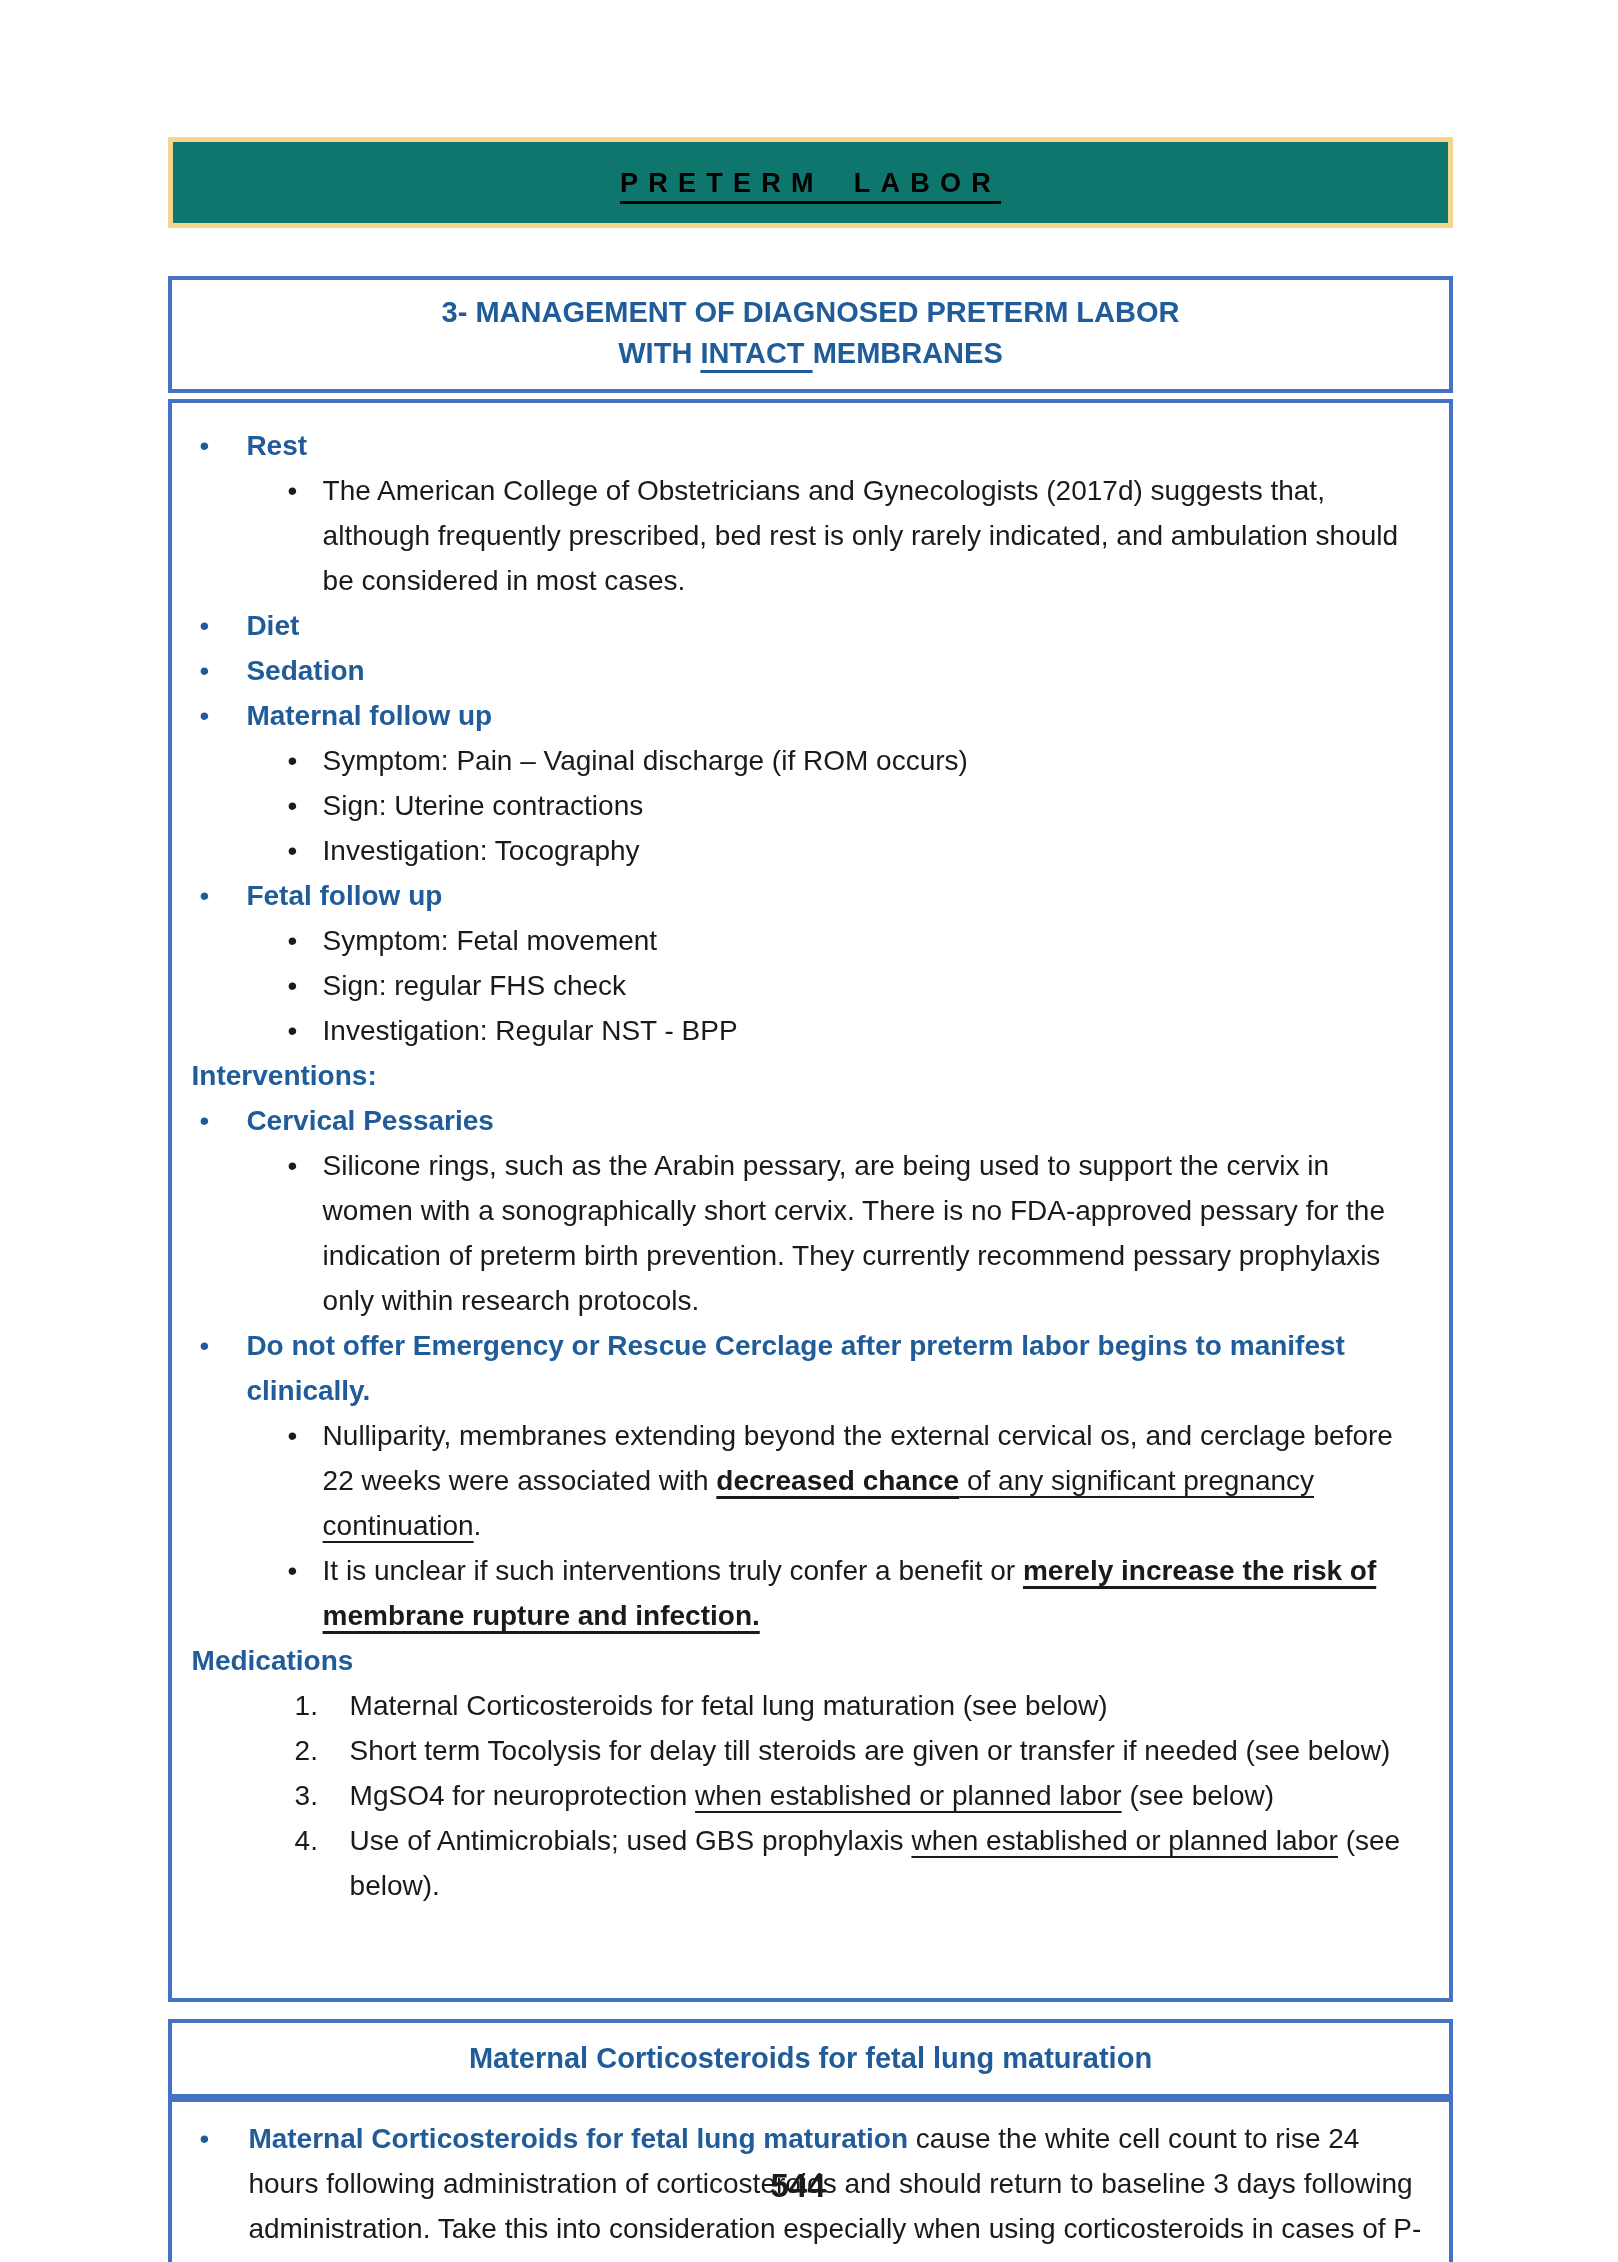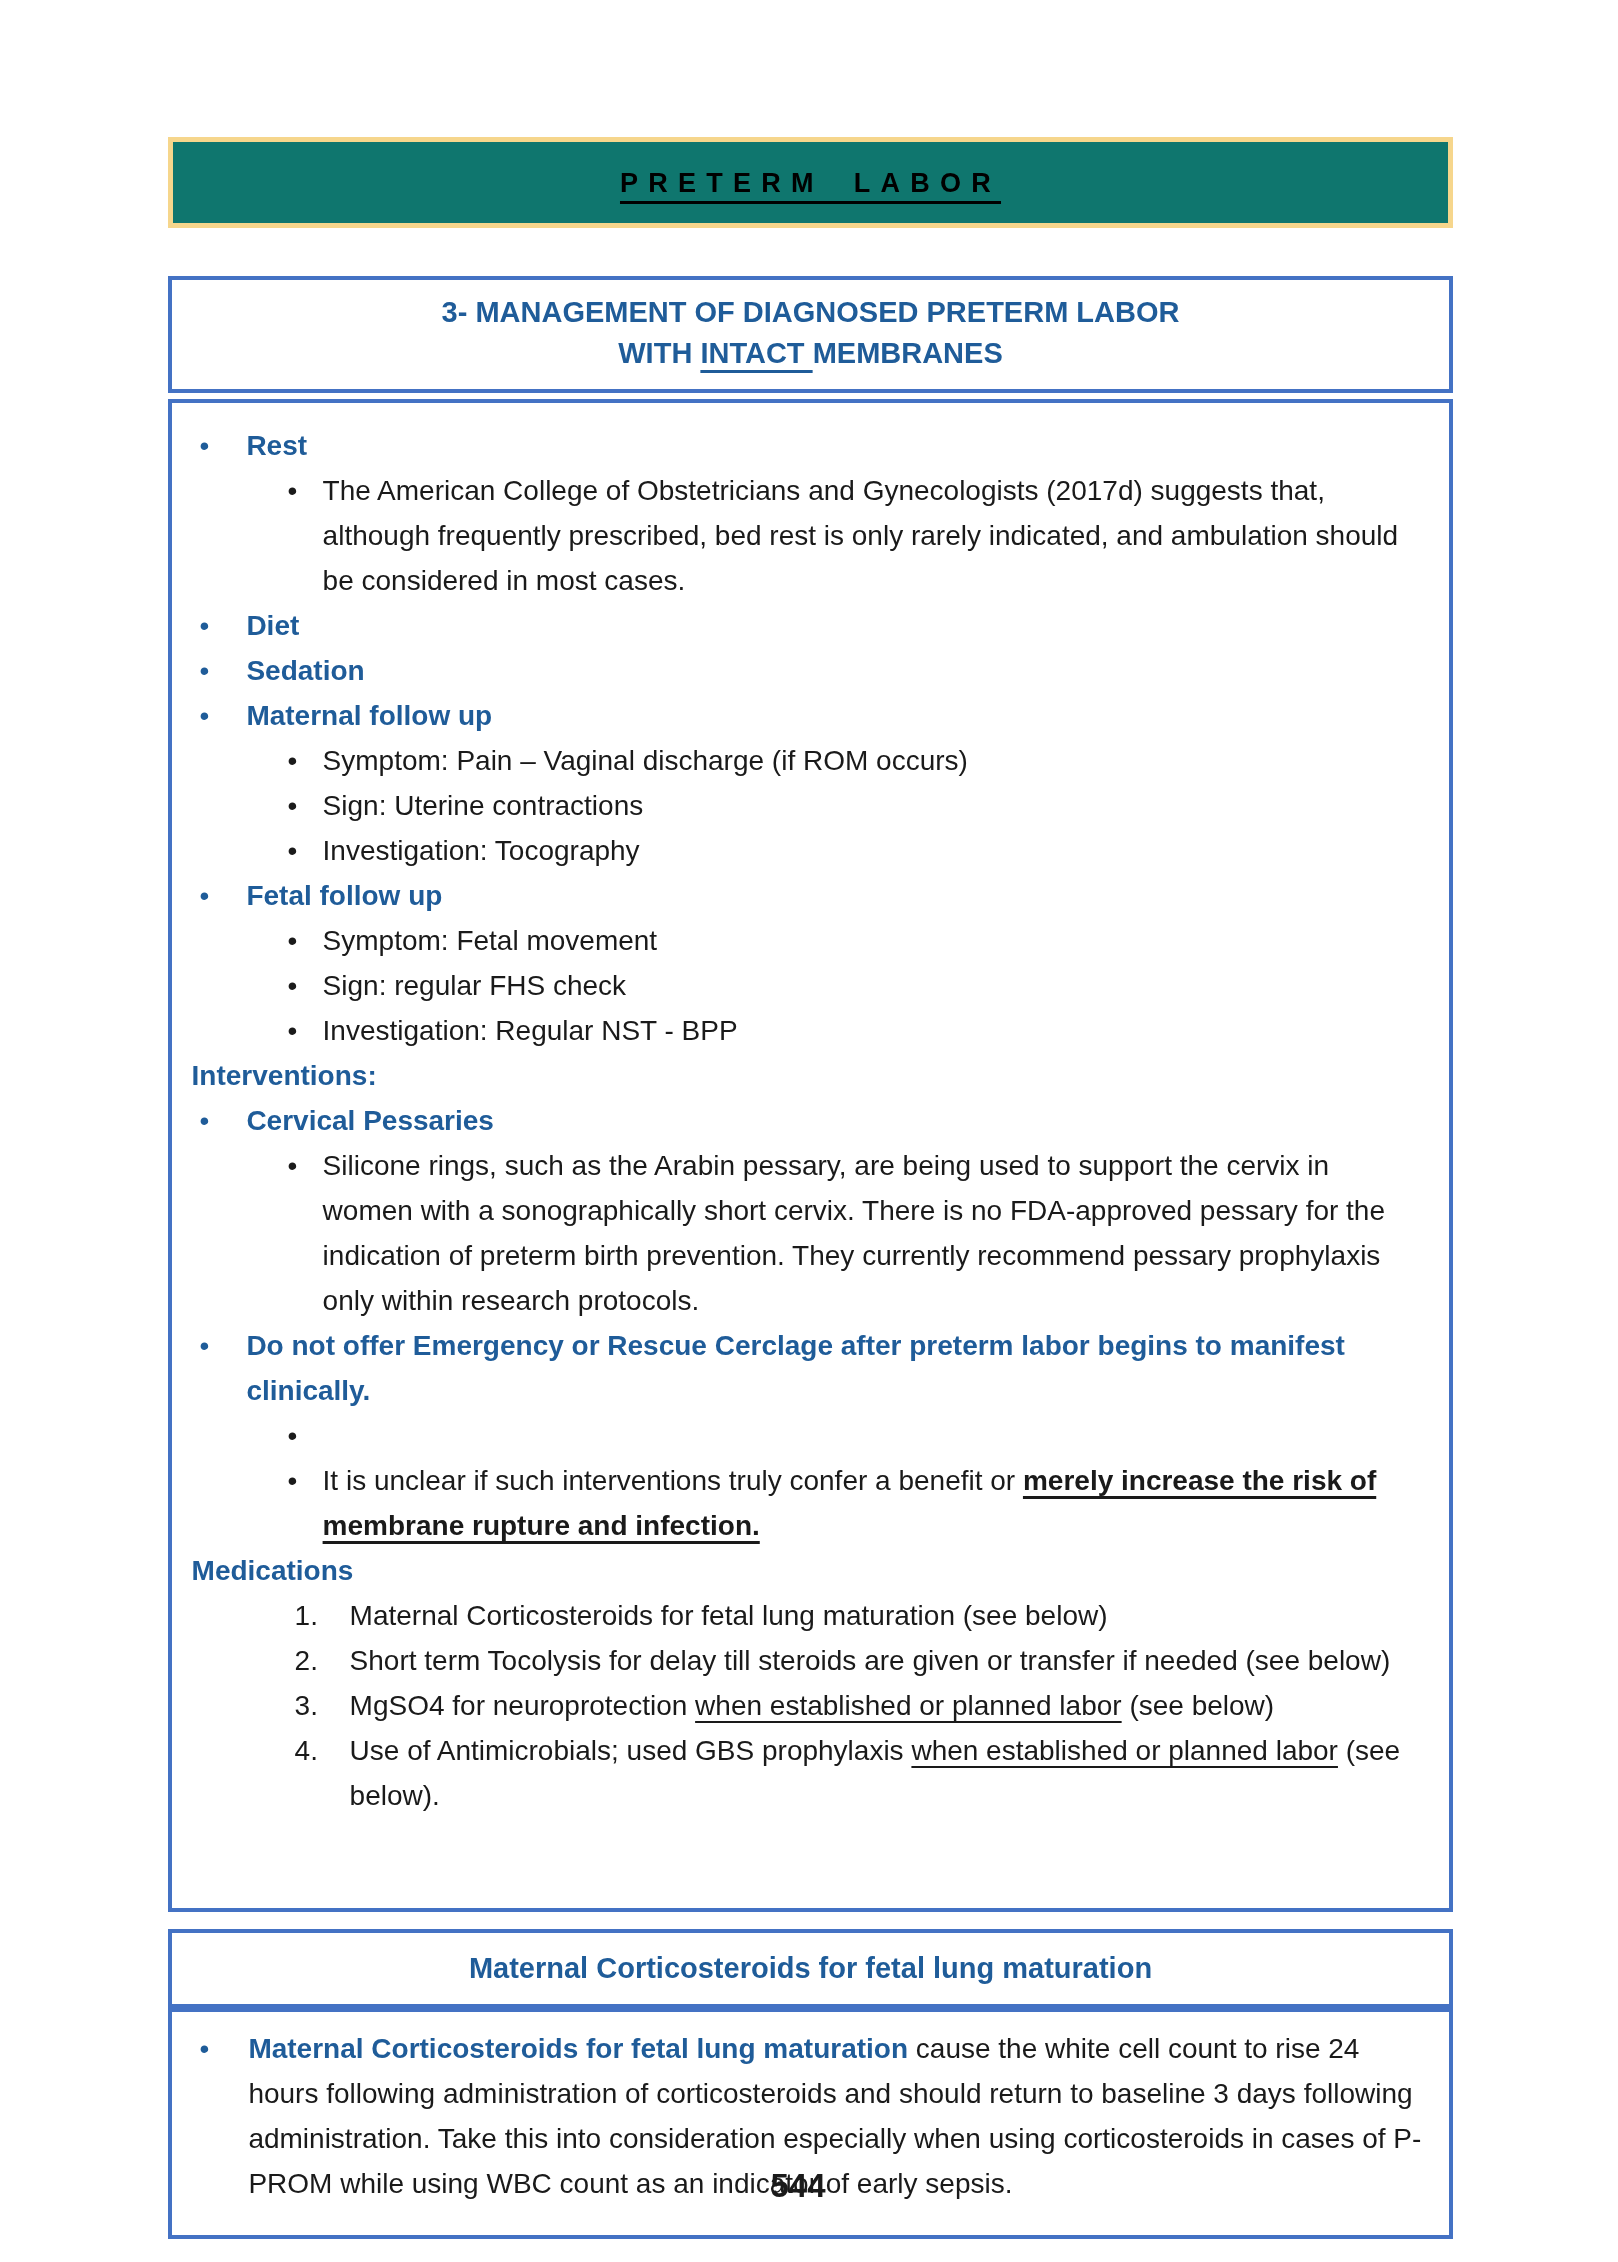--- a/index.html
+++ b/index.html
@@ -173,20 +173,21 @@
       <div class="block t-b2">
         <span class="marker">•</span>
         <span class="txt"><span class="run">Silicone rings, such as the Arabin pessary, are being used to support the cervix in women with a sonographically short cervix. There is no FDA-approved pessary for the indication of preterm birth prevention. They currently recommend pessary prophylaxis only within research protocols.</span></span>
       </div>
       <div class="block t-b1">
         <span class="marker">•</span>
         <span class="txt"><span class="run bold blue">Do not offer Emergency or Rescue Cerclage after preterm labor begins to manifest clinically.</span></span>
       </div>
       <div class="block t-b2">
         <span class="marker">•</span>
+        <span class="txt"><span class="run">Nulliparity, membranes extending beyond the external cervical os, and cerclage before 22 weeks were associated with </span><span class="run bold ul">decreased chance</span><span class="run ul"> of any significant pregnancy continuation</span><span class="run">.</span></span>
       </div>
       <div class="block t-b2">
         <span class="marker">•</span>
         <span class="txt"><span class="run">It is unclear if such interventions truly confer a benefit or </span><span class="run bold ul">merely increase the risk of membrane rupture and infection.</span></span>
       </div>
       <div class="block t-h">
         <span class="txt"><span class="run bold blue">Medications</span></span>
       </div>
       <div class="block t-num">
         <span class="marker">1.</span>

